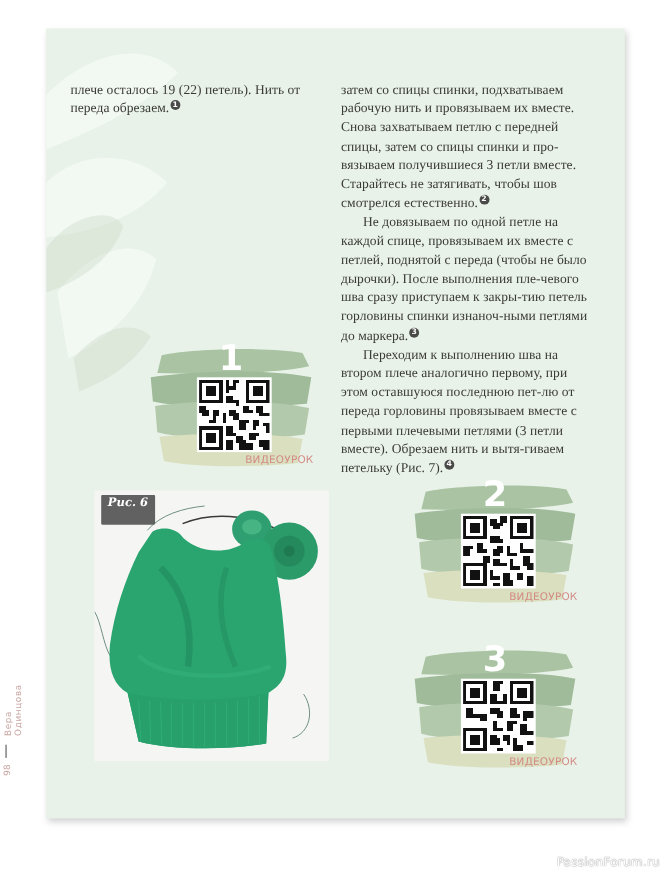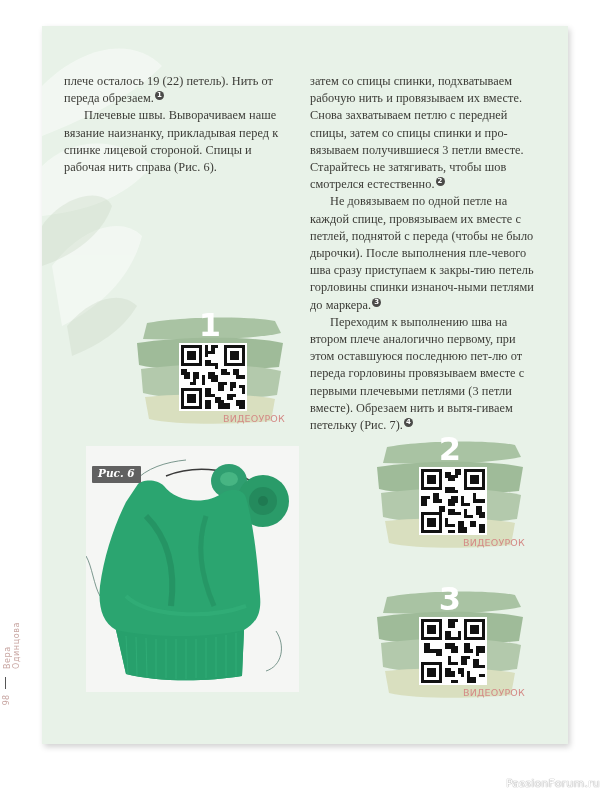--- a/index.html
+++ b/index.html
@@ -48,21 +48,21 @@
     position:absolute; left:0; width:150px; top:104px; text-align:right;
     font-family:"DejaVu Sans", sans-serif; font-size:9.5px; color:#d48a86; letter-spacing:0.2px;
   }
   .photo {
     position:absolute; left:44px; top:420px; width:213px; height:246px;
     background:#f4f4f2;
   }
   .photo .fig-label {
     position:absolute; left:6px; top:4px; background:#616161; color:#fff;
     font-family:"DejaVu Serif", serif; font-style:italic; font-weight:bold; font-size:10.5px;
-    padding:1px 6px 4px 6px; border-radius:1px;margin-top:16px;
+    padding:1px 6px 14px 6px; border-radius:1px;
   }
   .side-credit {
     position:absolute; left:1px; top:605px; width:20px; height:120px;
   }
   .side-credit .author {
     position:absolute; left:2px; top:0; writing-mode:vertical-rl; transform:rotate(180deg);
     font-family:"DejaVu Sans", sans-serif; font-size:8px; color:#c8a6a2; letter-spacing:0.6px;
     height:64px;
   }
   .side-credit .rule {
@@ -91,21 +91,20 @@
       <path d="M10,240 C40,200 80,190 100,210 C90,250 60,280 20,300 Z"></path>
     </g>
     <g fill="#c9d6c4" opacity="0.35">
       <path d="M0,200 C20,170 60,160 70,180 C60,210 30,230 0,240 Z"></path>
       <path d="M25,300 C50,270 80,265 95,280 C80,305 55,320 30,330 Z"></path>
     </g>
   </svg>
 
   <div class="text-col col-left">
     <p><span>плече осталось 19 (22) петель). Нить от переда обрезаем.</span><span class="fn">1</span></p>
-    <p class="ind"><span>Плечевые швы. Выворачиваем наше вязание наизнанку, прикладывая перед к спинке лицевой стороной. Спицы и рабочая нить справа (Рис. 6).</span></p>
   </div>
 
   <div class="text-col col-right">
     <p><span>затем со спицы спинки, подхватываем рабочую нить и провязываем их вместе. Снова захватываем петлю с передней спицы, затем со спицы спинки и про-вязываем получившиеся 3 петли вместе. Старайтесь не затягивать, чтобы шов смотрелся естественно.</span><span class="fn">2</span></p>
     <p class="ind"><span>Не довязываем по одной петле на каждой спице, провязываем их вместе с петлей, поднятой с переда (чтобы не было дырочки). После выполнения пле-чевого шва сразу приступаем к закры-тию петель горловины спинки изнаноч-ными петлями до маркера.</span><span class="fn">3</span></p>
     <p class="ind"><span>Переходим к выполнению шва на втором плече аналогично первому, при этом оставшуюся последнюю пет-лю от переда горловины провязываем вместе с первыми плечевыми петлями (3 петли вместе). Обрезаем нить и вытя-гиваем петельку (Рис. 7).</span><span class="fn">4</span></p>
   </div>
 
   <div class="video" style="left:93px; top:283px;">
     <svg class="brush" viewBox="0 0 150 130">

